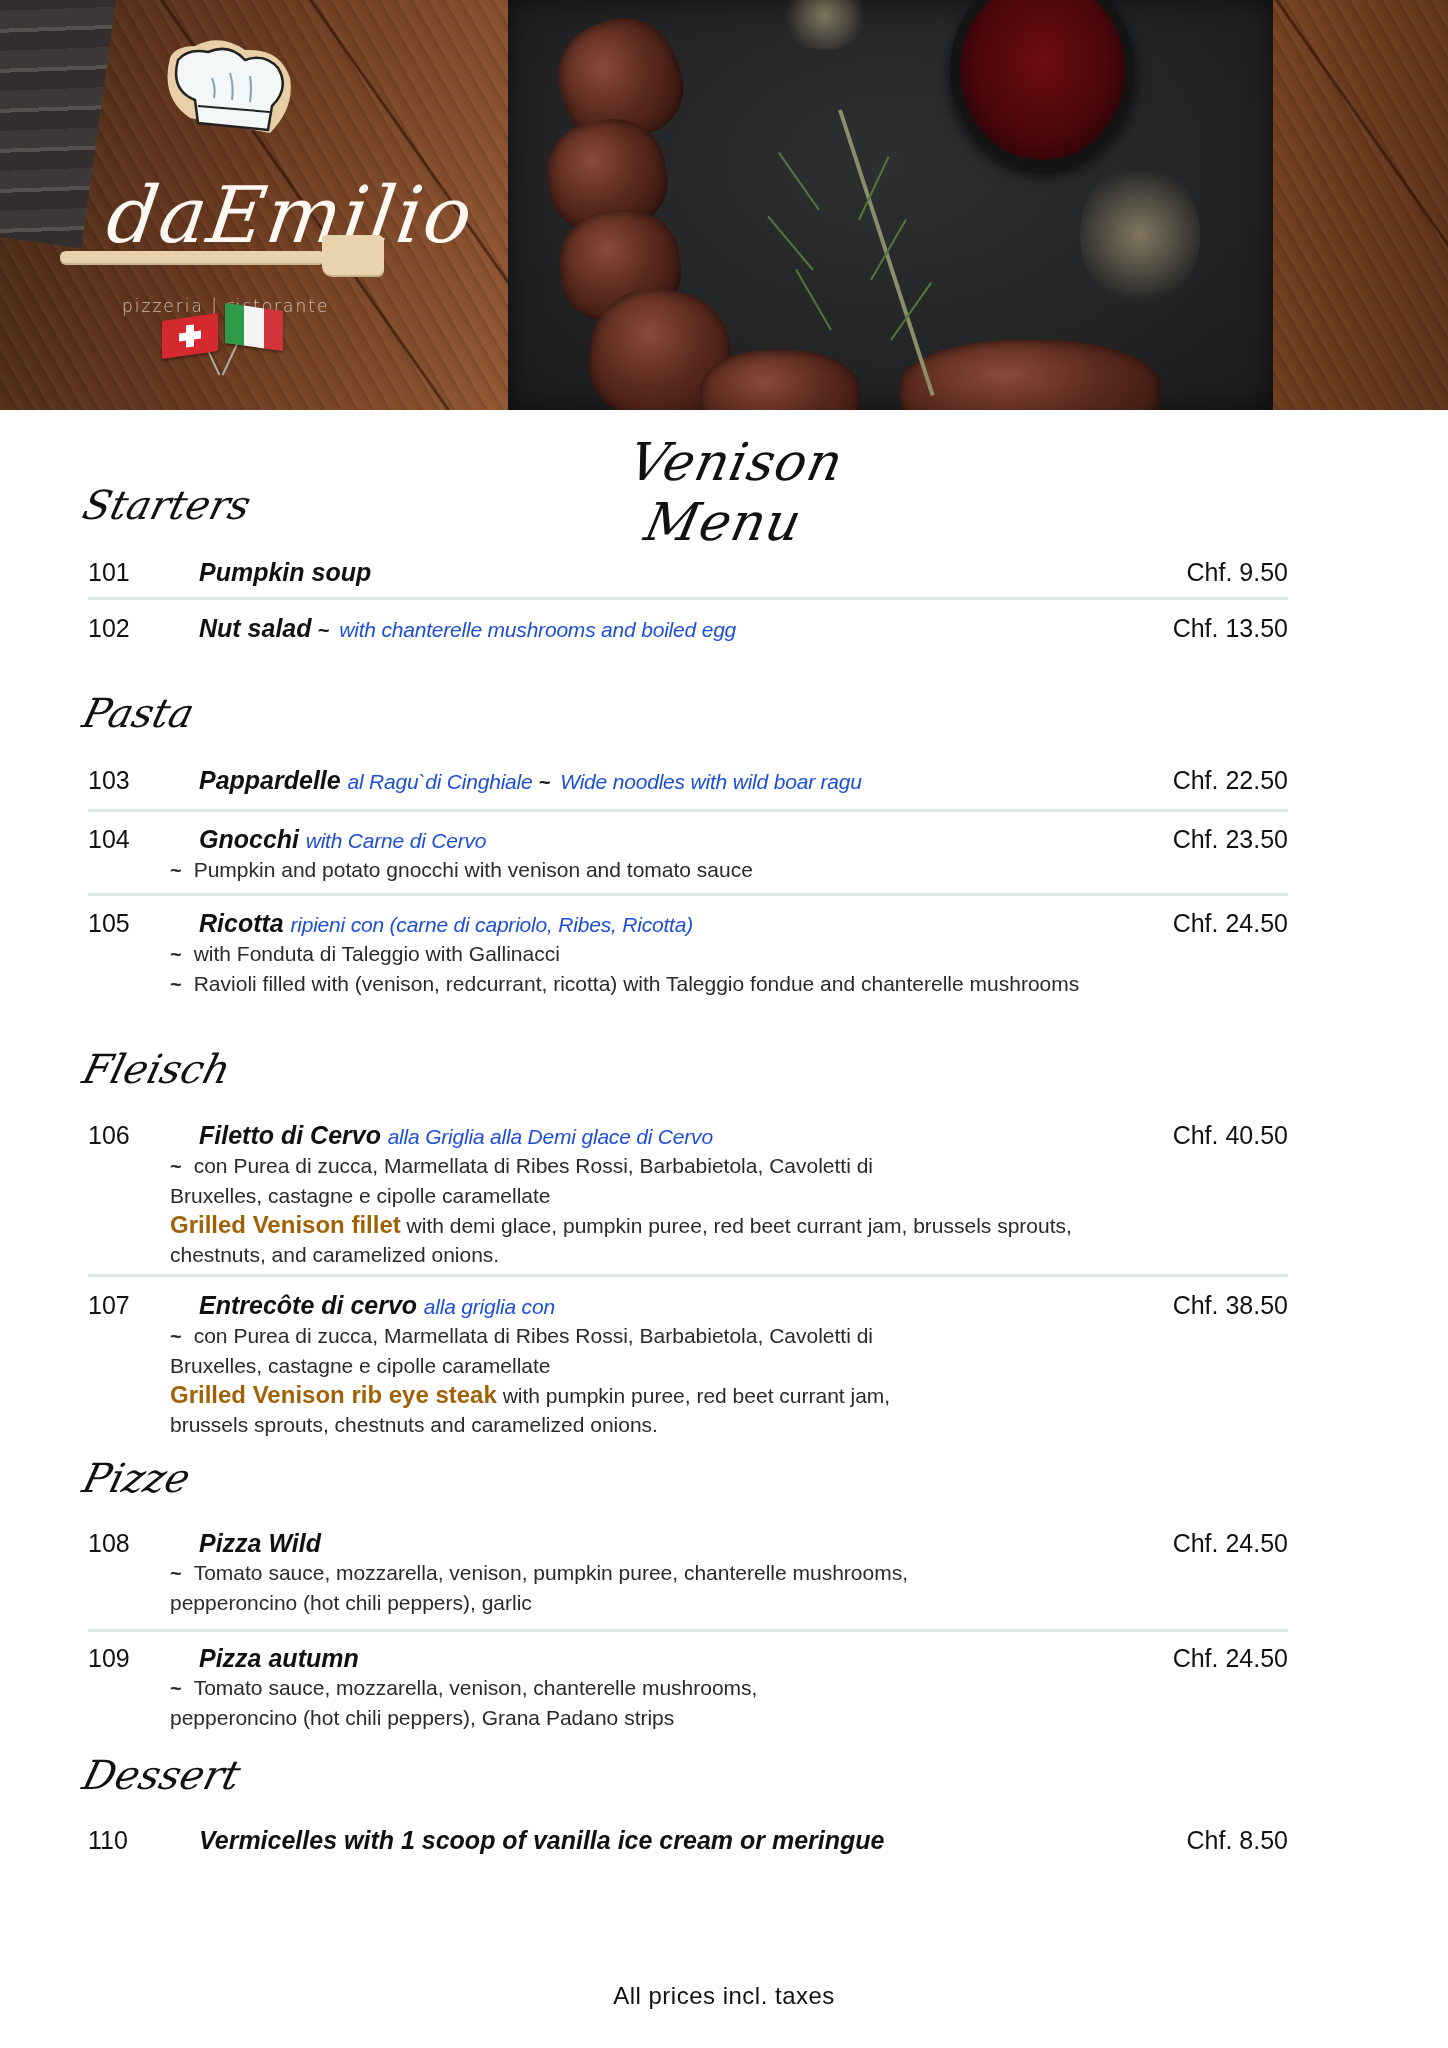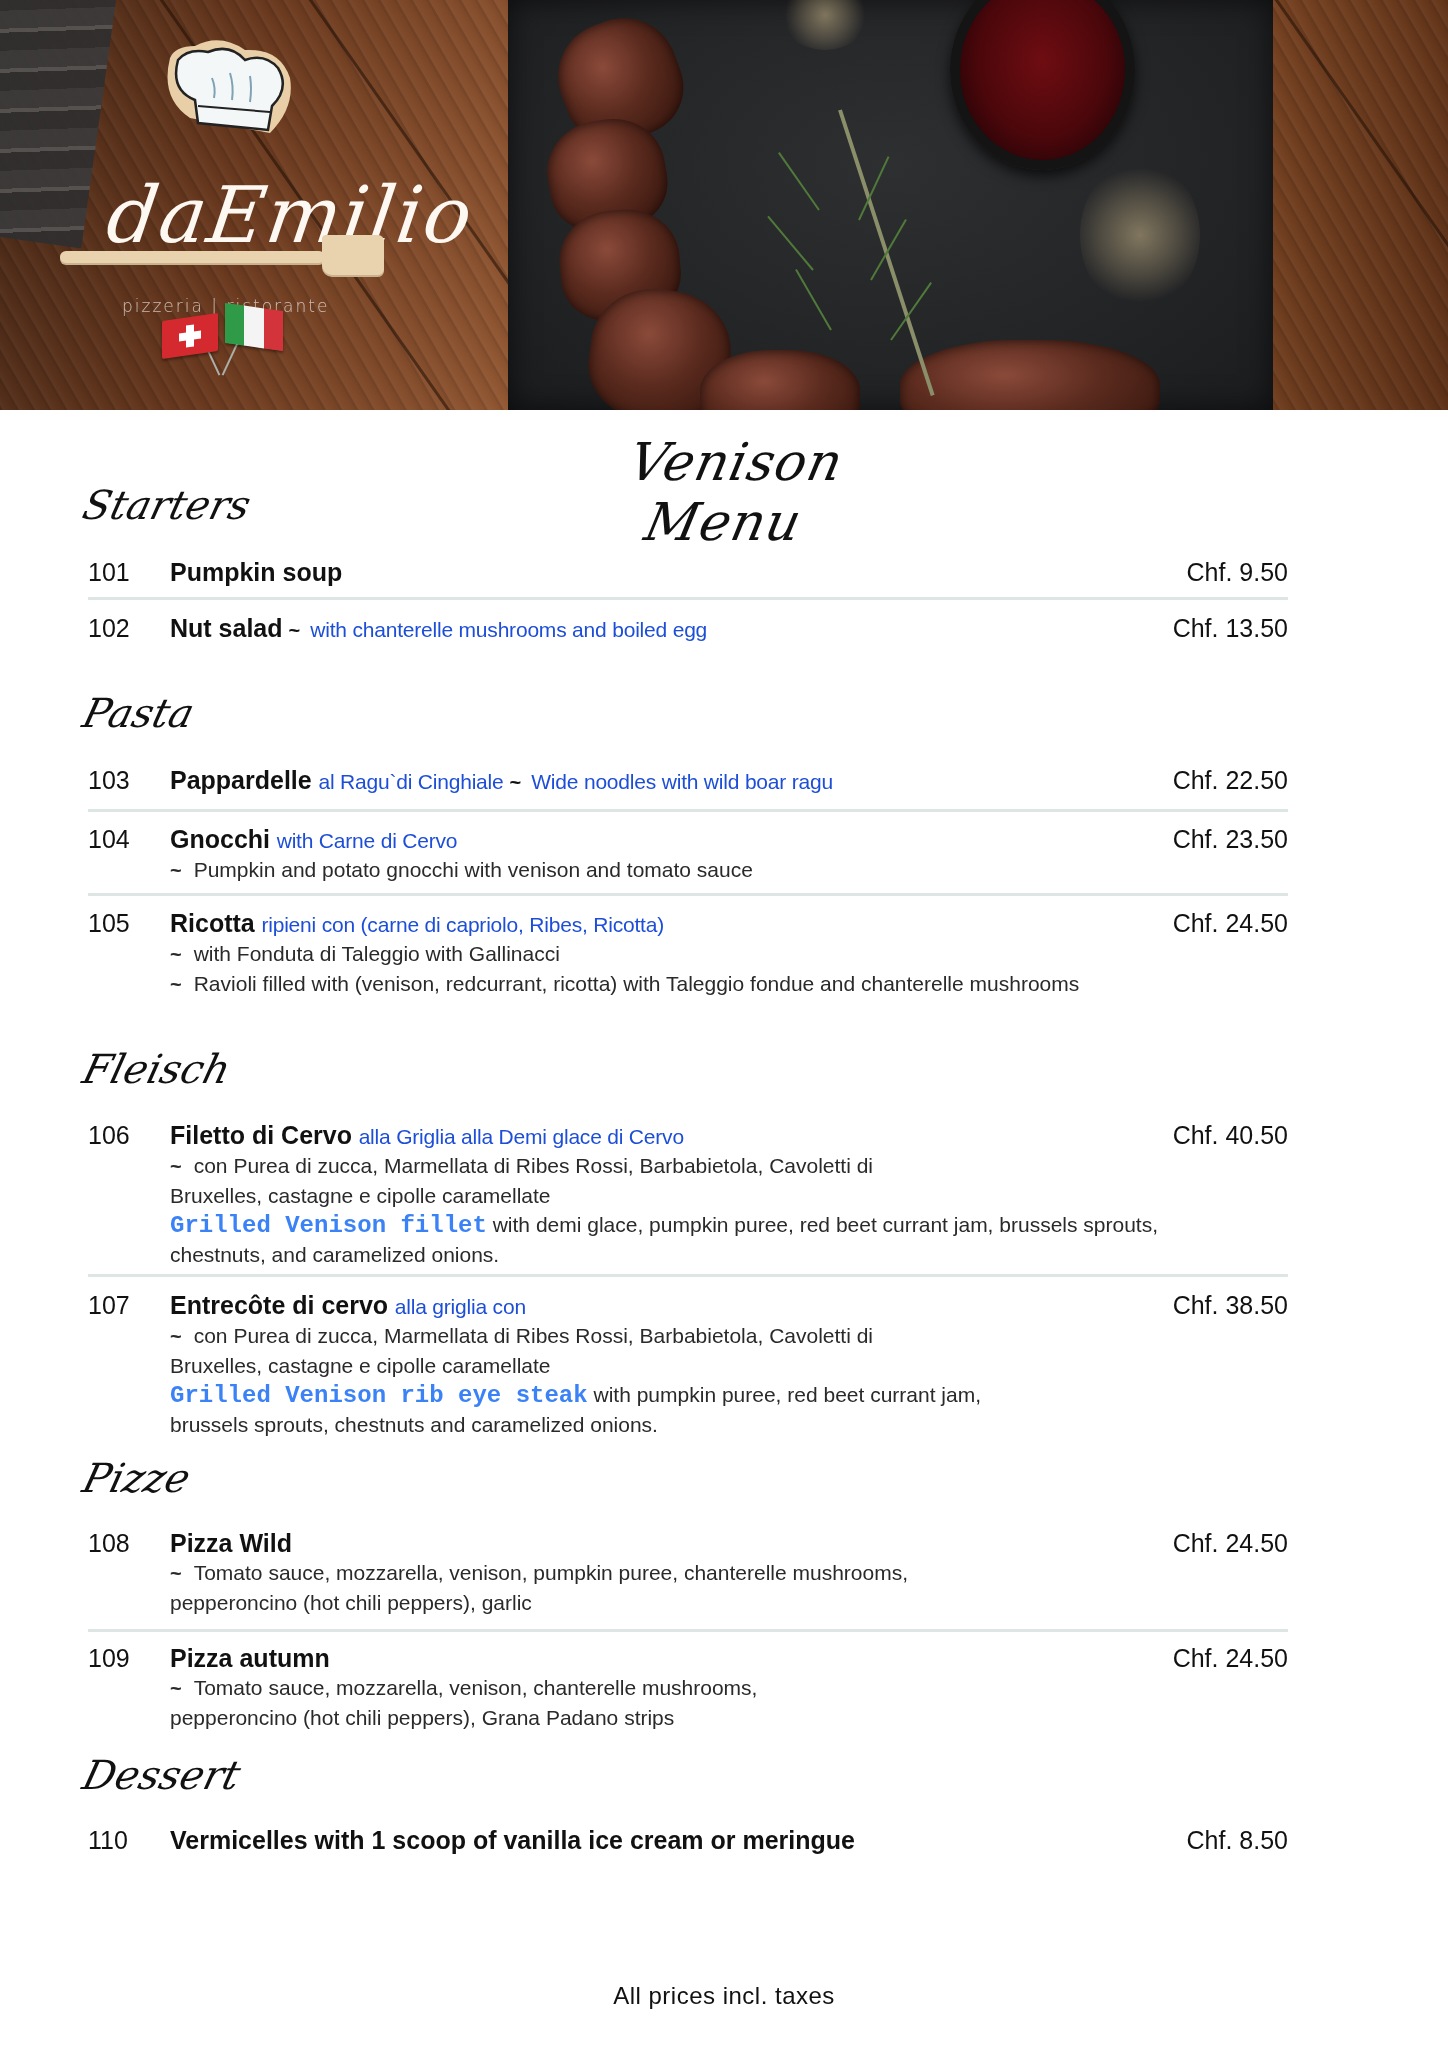--- a/index.html
+++ b/index.html
@@ -49,27 +49,27 @@
 
   
   .menu-title { position: absolute; left: 550px; top: 432px; width: 360px; text-align: center;
     font-family: "DejaVu Serif", serif; font-style: italic; font-size: 52px; color: #111; transform: skewX(-12deg); letter-spacing: 1px; }
   .section-title { position: absolute; left: 84px; font-family: "DejaVu Serif", serif; font-style: italic;
     font-size: 40px; color: #111; transform: skewX(-14deg); font-weight: 300; }
 
   .item { position: absolute; left: 88px; width: 1200px; }
   .item-row { position: relative; font-size: 24px; line-height: 28px; white-space: nowrap; }
   .num { position: absolute; left: 0; top: 0; width: 70px; font-size: 25px; color: #111; }
-  .body { margin-left: 82px; }
+  .body { margin-left: 111px; font-style: italic; }
   .name { font-weight: bold; font-size: 25px; color: #111; }
   .detail { font-weight: normal; font-size: 21px; color: #1d4ed8; letter-spacing: -0.2px; }
   .tilde { font-weight: bold; font-size: 20px; margin: 0 10px 0 6px; }
   .sub { margin-left: 82px; font-size: 21px; line-height: 29px; color: #2a2a2a; white-space: nowrap; }
   .sub .tilde { margin: 0 12px 0 0; }
-  .en-name { font-weight: bold; font-size: 24px; color: #3b82f6; font-family: Liberation Mono, monospace; }
+  .en-name { font-weight: bold; font-size: 24px; color: #a16207; }
   .price { position: absolute; right: 0; top: 0; font-size: 25px; color: #111; white-space: nowrap; }
   .divider { position: absolute; left: 88px; width: 1200px; height: 3px; background: #dde6e4; }
 
   .footer { position: absolute; left: 0; top: 1982px; width: 1448px; text-align: center; font-size: 24px; color: #111; letter-spacing: 0.5px; }
 </style>
 </head>
 <body>
 
 <div class="banner">
   <div class="wood-grain"></div>

